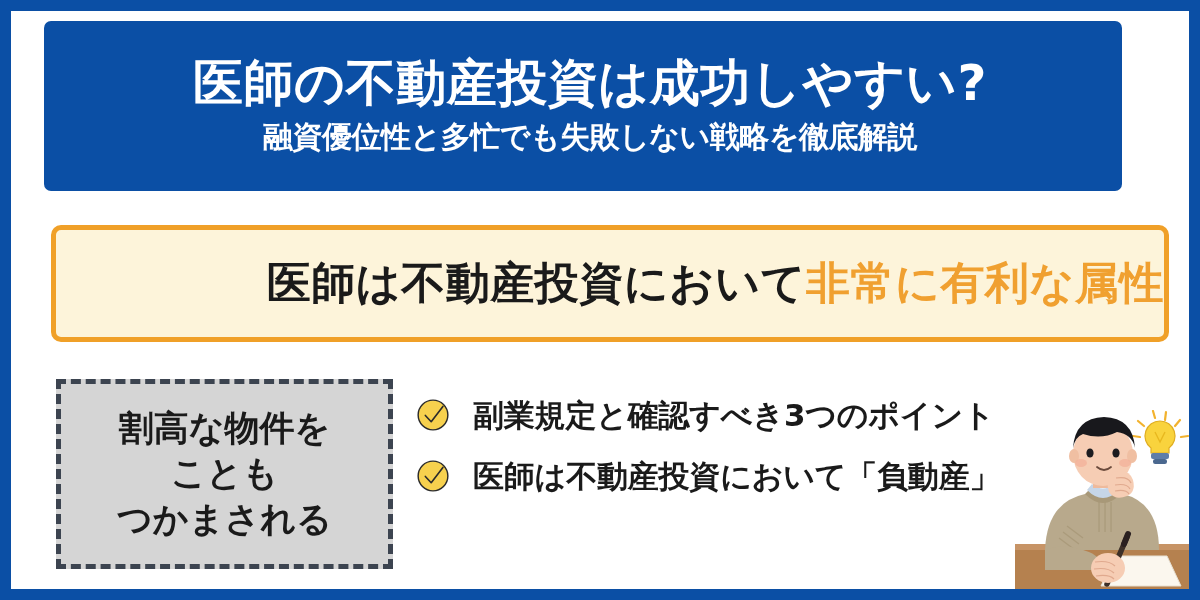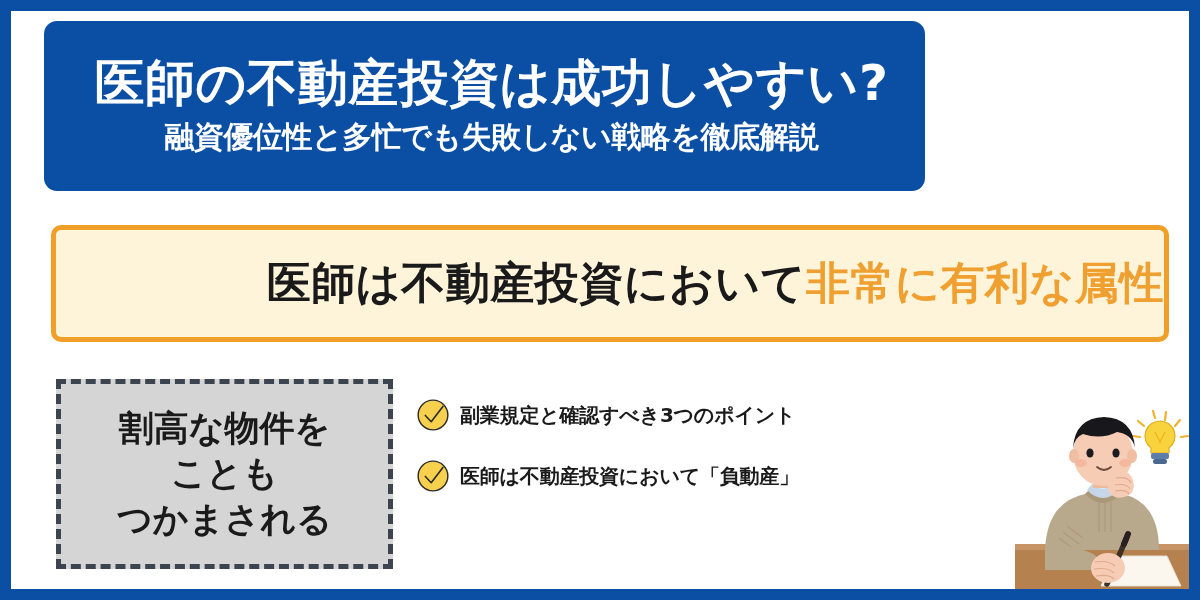--- a/index.html
+++ b/index.html
@@ -28,24 +28,24 @@
     inset: 0;
     background: #ffffff;
     overflow: hidden;
   }
 
   
   .header-box {
     position: absolute;
     left: 33px;
     top: 10px;
-    width: 881px;
+    width: 1078px;
     height: 170px;
     background: #0b4fa5;
-    border-radius: 13px;
+    border-radius: 7px;
     box-sizing: border-box;
     display: flex;
     flex-direction: column;
     align-items: center;
     justify-content: center;
     padding: 2px 10px 6px 24px;
   }
   .header-line1 {
     color: #ffffff;
     font-size: 50px;
@@ -131,25 +131,26 @@
   }
   .check-icon {
     flex: 0 0 auto;
     width: 36px;
     height: 36px;
     margin-right: 9px;
     display: block;
   }
   .bullet-text {
     color: #1a1a1a;
-    font-size: 20px;
+    font-size: 31px;
     font-weight: 700;
     line-height: 1.1;
     white-space: nowrap;
     letter-spacing: -0.2px;
+    margin-left: 13px;
   }
 
   
   .illustration {
     position: absolute;
     right: -2px;
     bottom: -1px;
     width: 176px;
     height: 180px;
     pointer-events: none;

